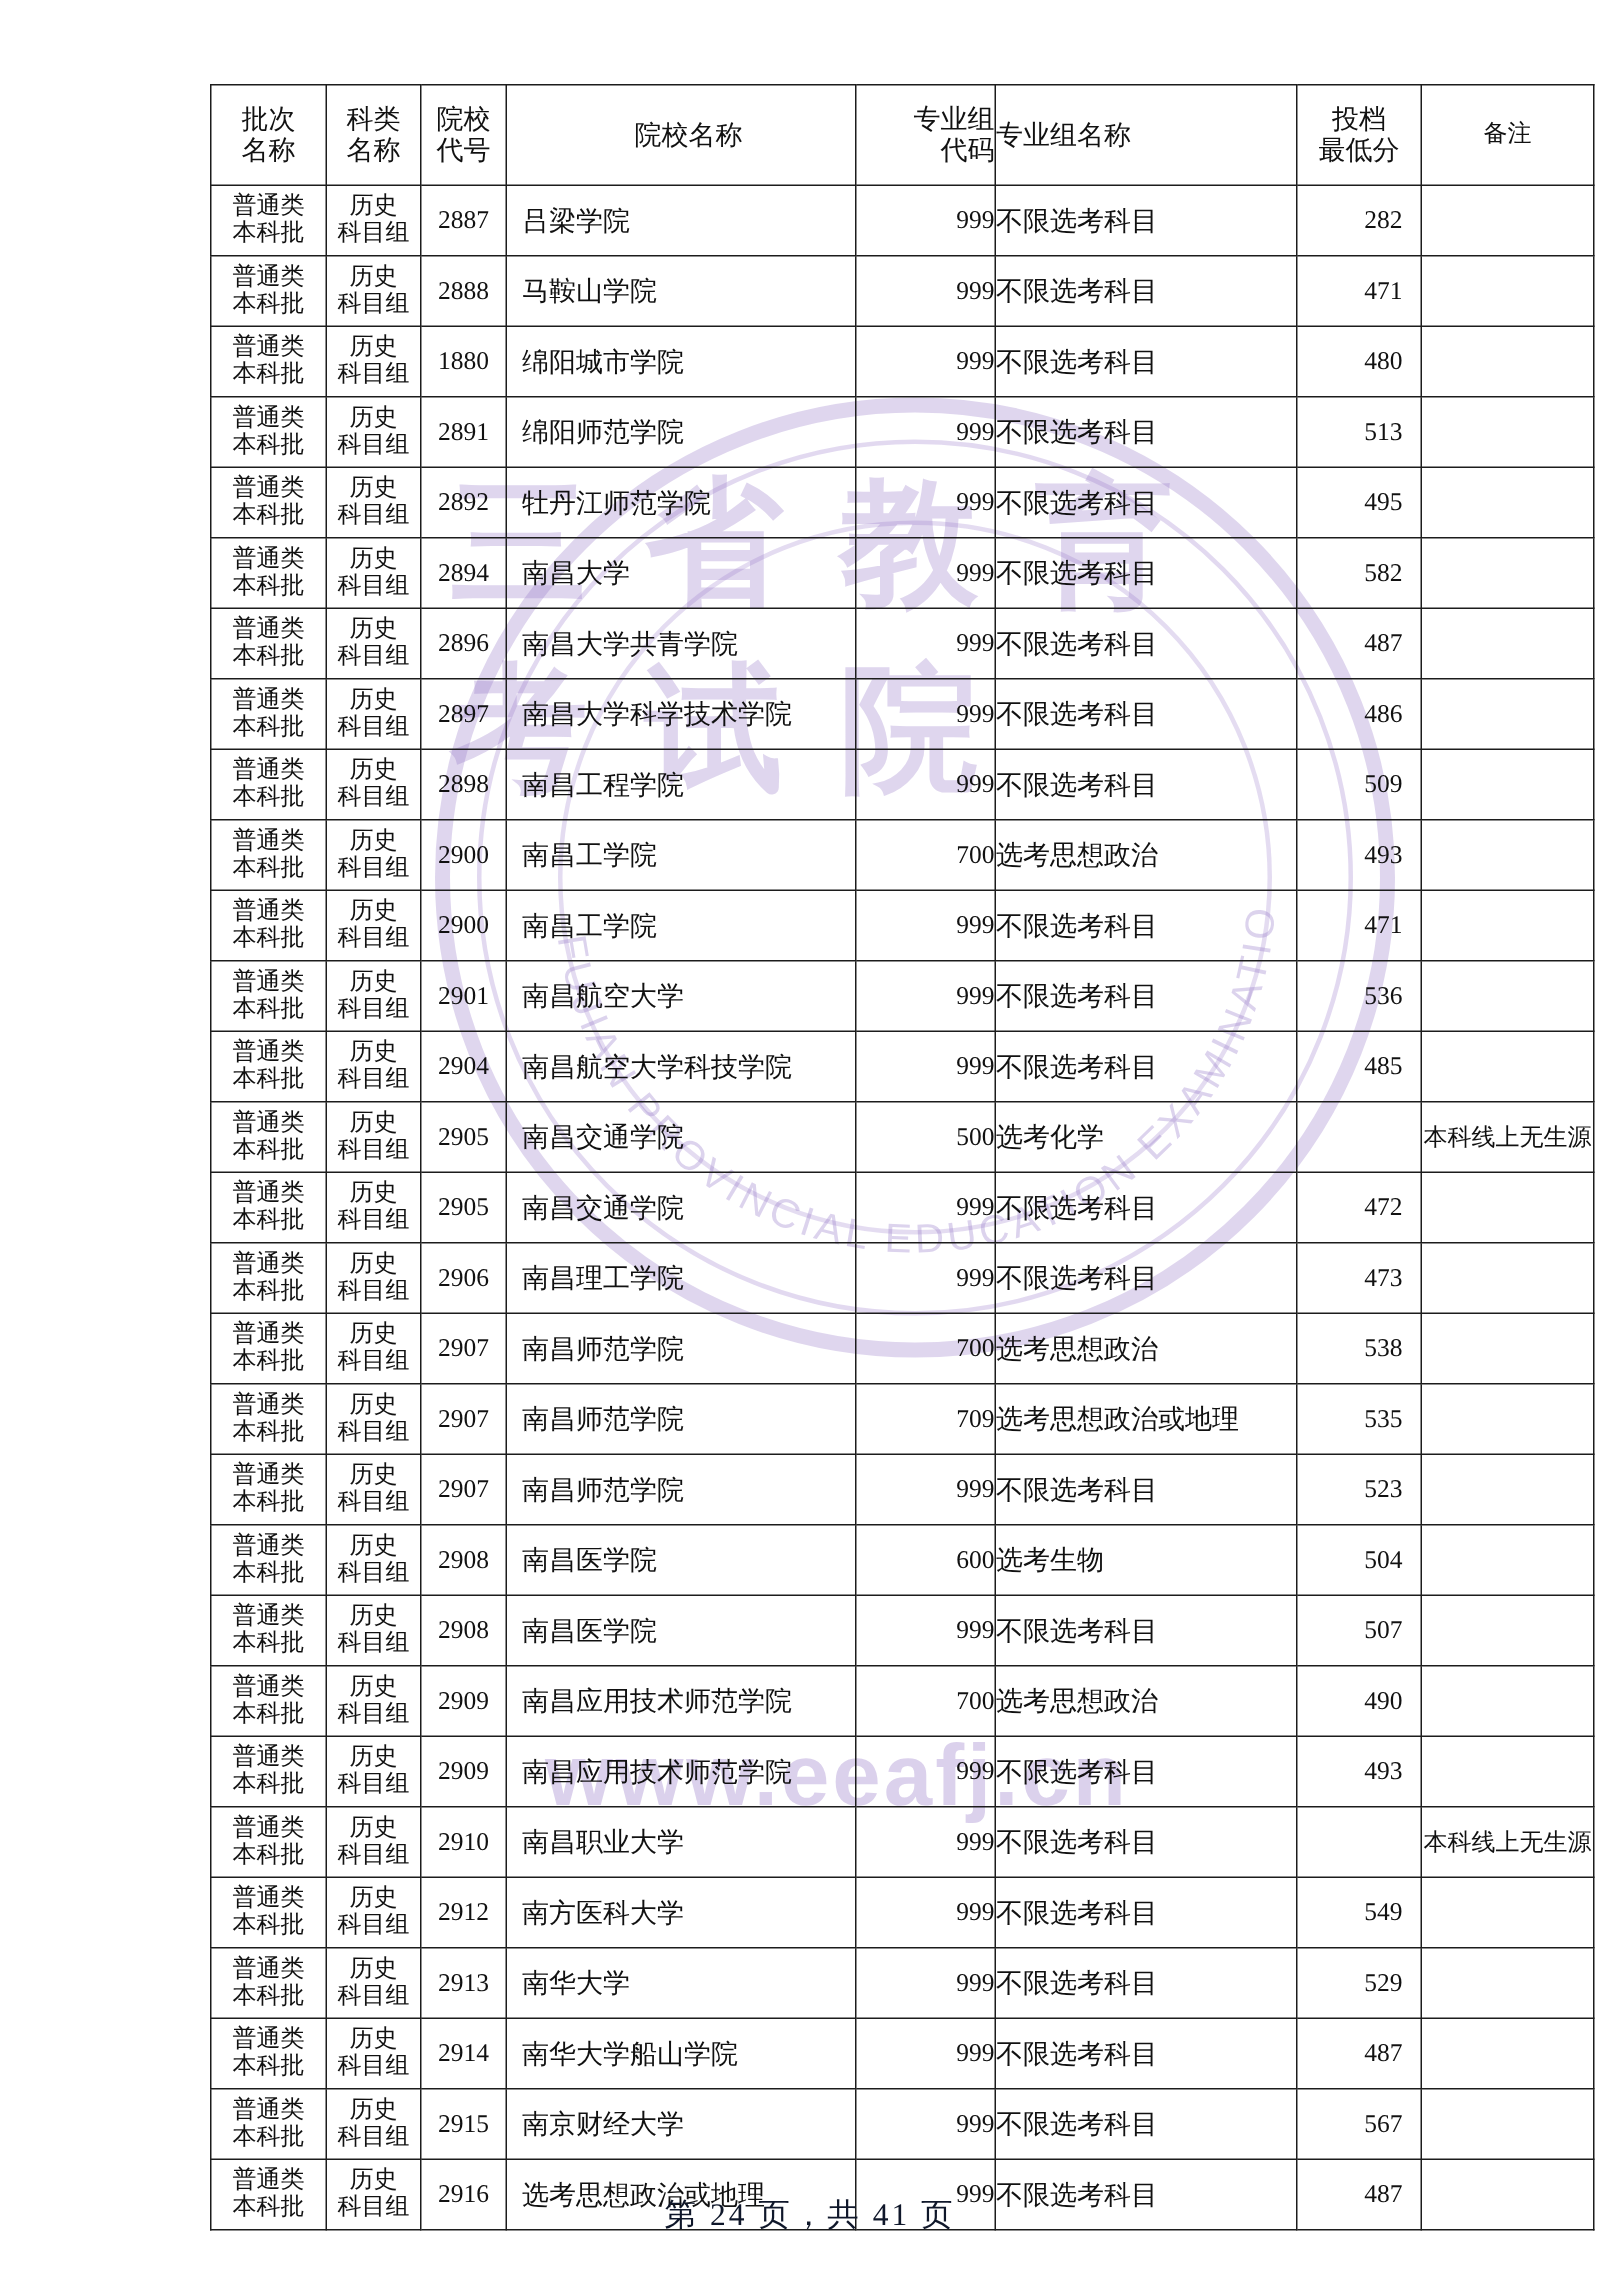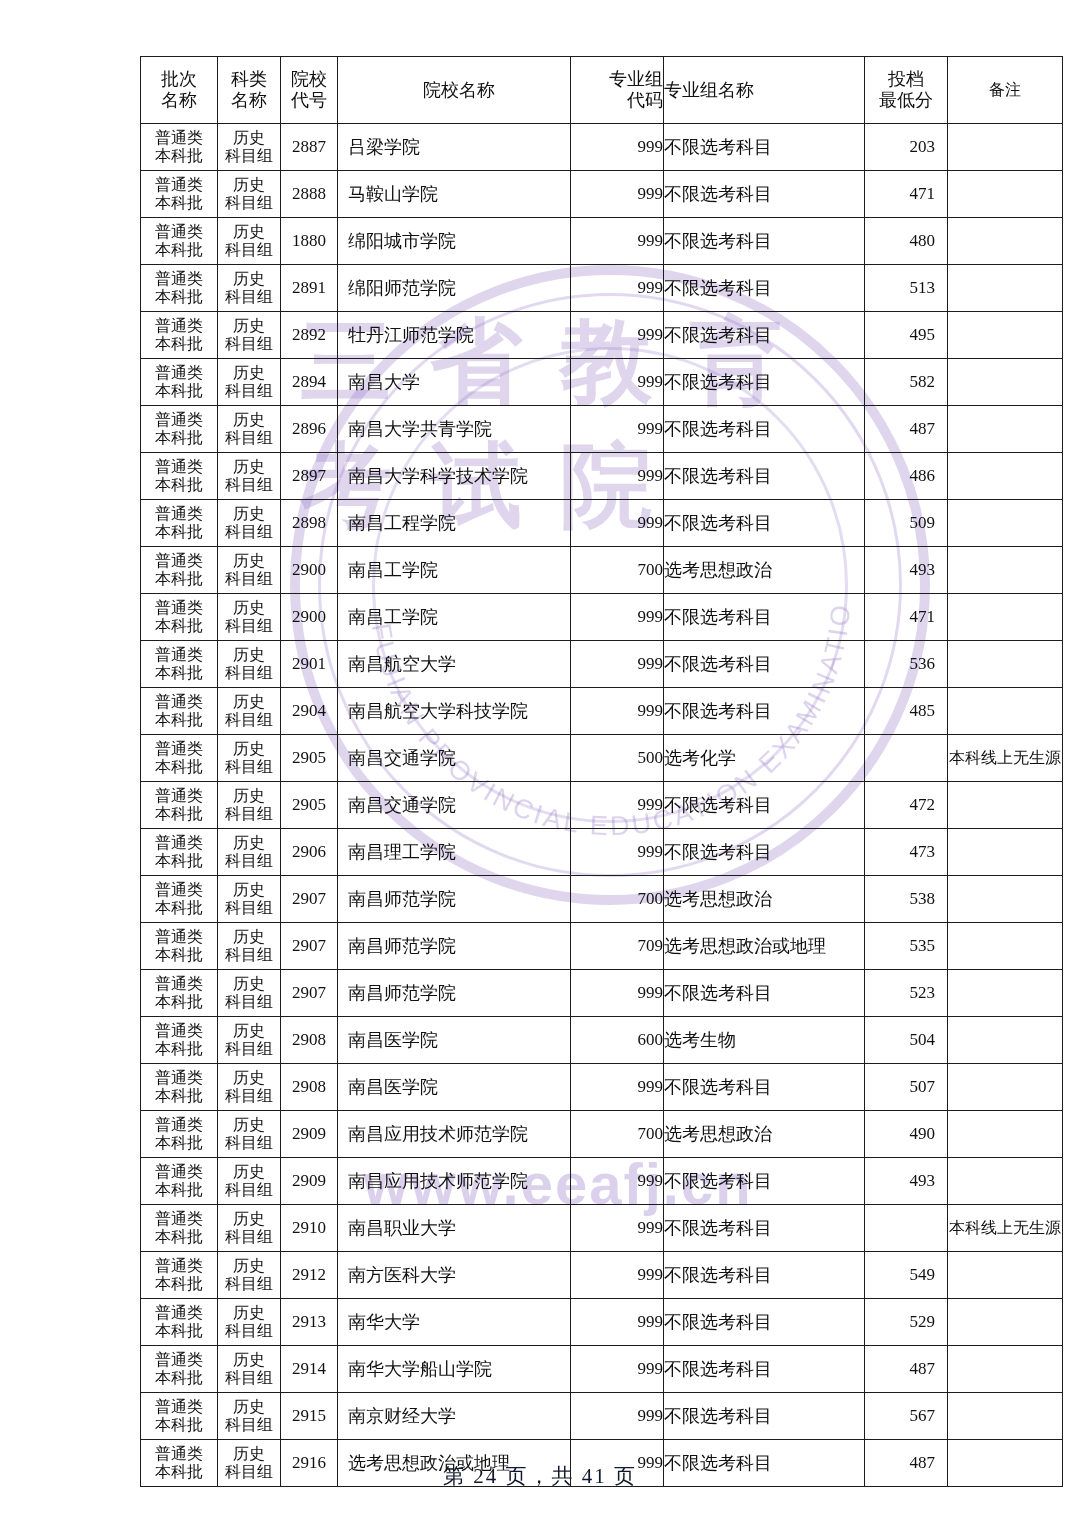--- a/index.html
+++ b/index.html
@@ -180,21 +180,21 @@
       </tr>
     </thead>
     <tbody id="table-body">
         <tr>
           <td class="c-batch">普通类<br>本科批</td>
           <td class="c-kelei">历史<br>科目组</td>
           <td class="c-code">2887</td>
           <td class="c-name">吕梁学院</td>
           <td class="c-gcode">999</td>
           <td class="c-gname">不限选考科目</td>
-          <td class="c-score">203</td>
+          <td class="c-score">282</td>
           <td class="c-note"></td>
         </tr>
         <tr>
           <td class="c-batch">普通类<br>本科批</td>
           <td class="c-kelei">历史<br>科目组</td>
           <td class="c-code">2888</td>
           <td class="c-name">马鞍山学院</td>
           <td class="c-gcode">999</td>
           <td class="c-gname">不限选考科目</td>
           <td class="c-score">471</td>

